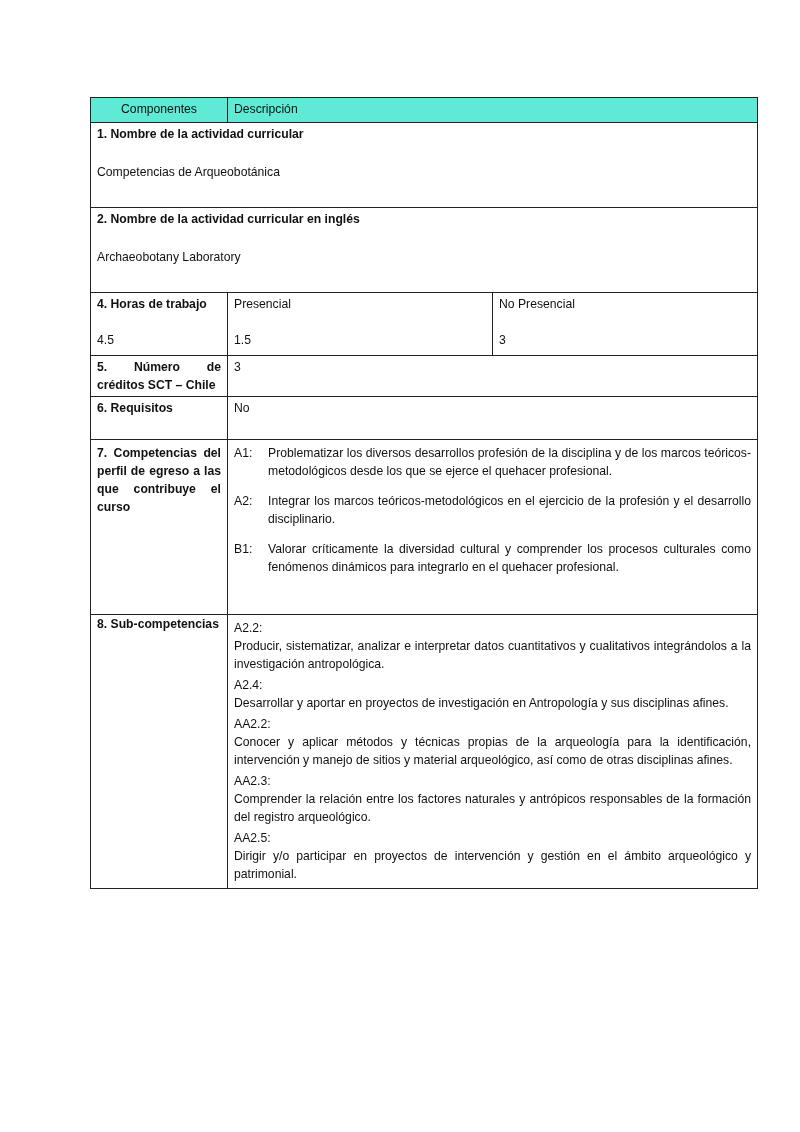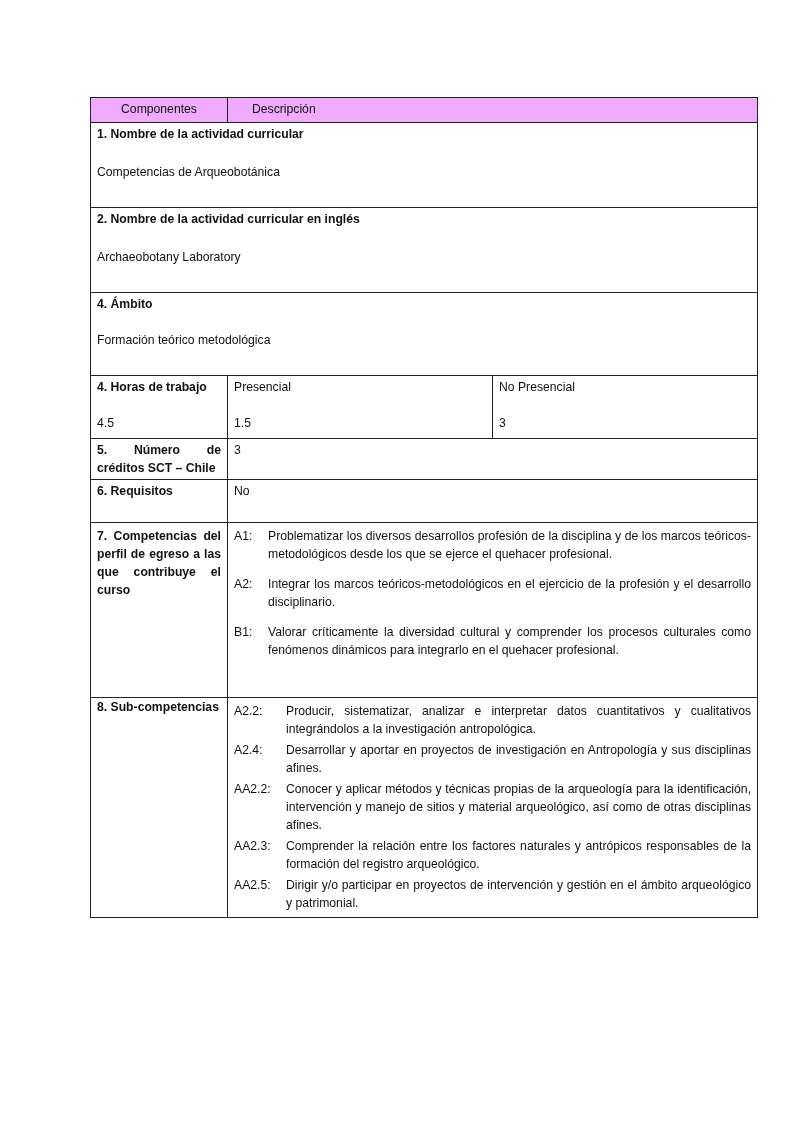--- a/index.html
+++ b/index.html
@@ -1,31 +1,31 @@
 <!DOCTYPE html>
 <html><head>
   <meta charset="utf-8">
   <style>
     html, body { margin: 0; padding: 0; background: #ffffff; }
     body { width: 800px; height: 1132px; position: relative; font-family: "Liberation Sans", sans-serif; color: #111; }
     .tbl { position: absolute; left: 90px; top: 97px; width: 667px; border-collapse: collapse; table-layout: fixed; font-size: 12.2px; line-height: 18px; }
     .tbl td { border: 1.3px solid #222; vertical-align: top; padding: 2px 6px; }
-    .hdr td { background: #f0abfc; height: 20px; padding: 2px 24px; }
+    .hdr td { background: #5eead4; height: 20px; padding: 2px 6px; }
     .hdr td.c1 { text-align: center; }
     .b { font-weight: bold; }
     .sec { height: 82px; }
     .sec .val { margin-top: 20px; }
     .center { text-align: left; }
     .just { text-align: justify; }
     .item { display: flex; margin-bottom: 4px; text-align: justify; }
     .item .code { flex: 0 0 auto; }
     .item .txt { flex: 1; }
     .comp .item { margin-bottom: 12px; }
     .comp .item .code { width: 34px; }
-    .sub .item { margin-bottom: 3px; }
+    .sub .item { margin-bottom: 3px; flex-direction: column; }
     .sub .item .code { width: 52px; }
   </style>
 </head>
 <body>
 
 <table class="tbl">
   <colgroup>
     <col style="width:137px">
     <col style="width:265px">
     <col style="width:265px">
@@ -39,26 +39,20 @@
   <tr>
     <td colspan="3" class="sec" style="height:80px">
       <div class="b">1. Nombre de la actividad curricular</div>
       <div class="val">Competencias de Arqueobotánica</div>
     </td>
   </tr>
   <tr>
     <td colspan="3" class="sec" style="height:80px">
       <div class="b">2. Nombre de la actividad curricular en inglés</div>
       <div class="val">Archaeobotany Laboratory</div>
-    </td>
-  </tr>
-  <tr>
-    <td colspan="3" class="sec" style="height:78px">
-      <div class="b">4. Ámbito</div>
-      <div class="val" style="margin-top:18px">Formación teórico metodológica</div>
     </td>
   </tr>
 
   <tr>
     <td style="height:58px; position:relative;">
       <div class="b">4. Horas de trabajo</div>
       <div class="center" style="margin-top:18px">4.5</div>
     </td>
     <td>
       <div>Presencial</div>

